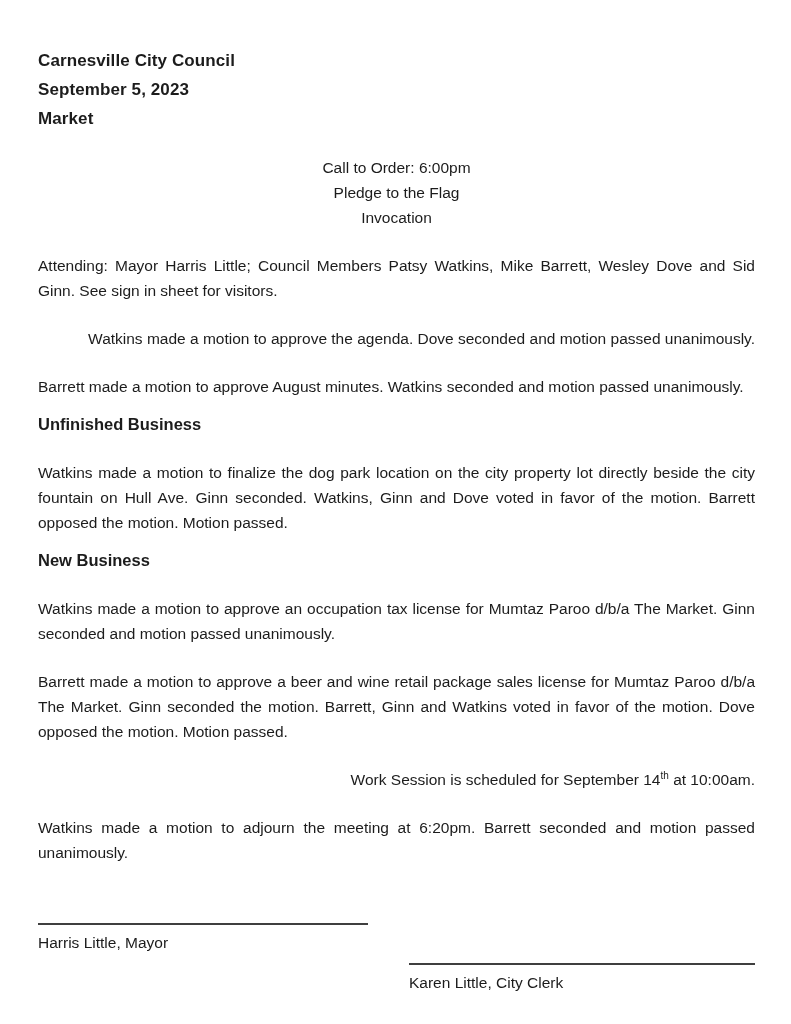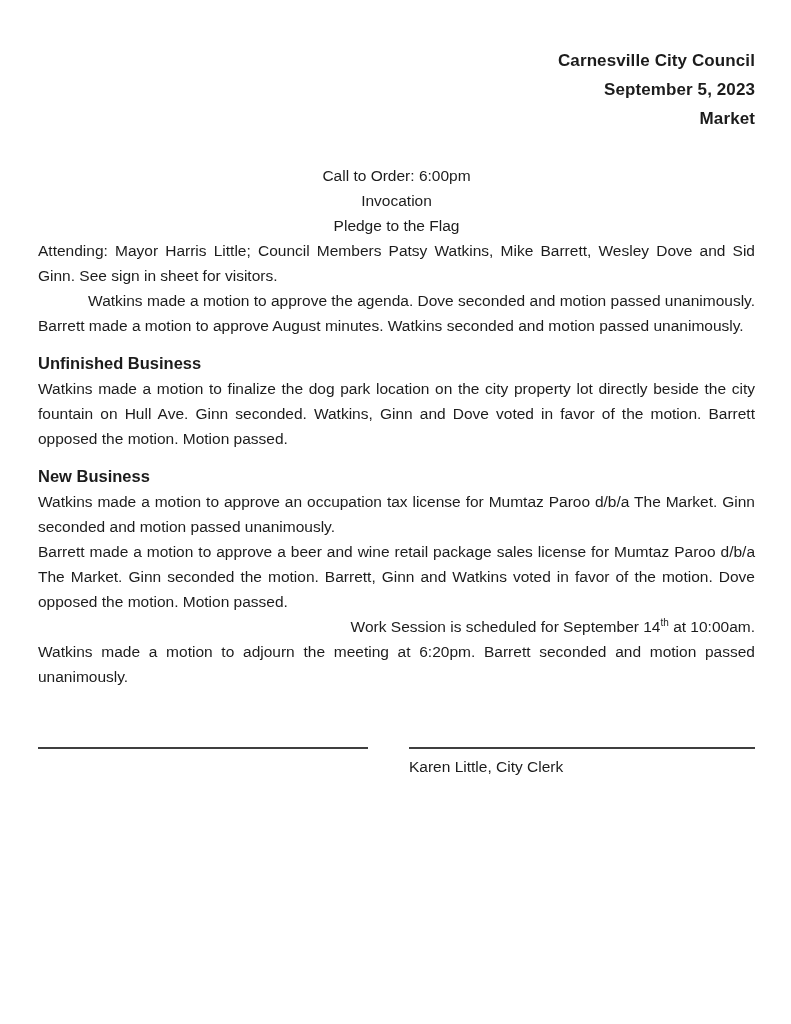--- a/index.html
+++ b/index.html
@@ -11,39 +11,40 @@
     color: #1c1c1c;
     overflow: hidden;
   }
   .page {
     width: 791px;
     height: 1024px;
     background: #ffffff;
     padding: 46px 36px 0 38px;
   }
   .doc-header {
-    text-align: right;
-    margin-bottom: 30px;
+    text-align: left;
+    margin-bottom: 22px;
   }
   .doc-header .h-line {
     font-size: 17px;
     line-height: 29px;
     font-weight: 600;
     letter-spacing: 0.1px;
   }
   .opening p {
     font-size: 15.5px;
     line-height: 25px;
     font-weight: 500;
     text-align: center;
   }
   .body-text p.para {
     font-size: 15.5px;
     line-height: 25px;
     font-weight: 500;
+    margin-top: 23px;
     text-align: justify;
   }
   .body-text p.para.no-justify { text-align: right; }
   h2.section-heading {
     font-size: 16.5px;
     line-height: 25px;
     font-weight: 700;
     margin-top: 13px;
   }
   sup.ordinal {
@@ -55,20 +56,21 @@
   .signature-block {
     margin-top: 58px;
     display: flex;
     justify-content: space-between;
   }
   .sig-col {
     width: 330px;
   }
   .sig-col.right {
     width: 346px;
+    margin-top: 40px;
   }
   .sig-line {
     border-bottom: 2px solid #3f3f3f;
     height: 1px;
     margin-bottom: 6px;
   }
   .sig-label {
     font-size: 15.5px;
     line-height: 24px;
     font-weight: 500;
@@ -80,22 +82,22 @@
 <div class="page">
 
   <div class="doc-header">
     <div class="h-line">Carnesville City Council</div>
     <div class="h-line">September 5, 2023</div>
     <div class="h-line">Market</div>
   </div>
 
   <div class="opening">
     <p>Call to Order: 6:00pm</p>
+    <p>Pledge to the Flag</p>
     <p>Invocation</p>
-    <p>Pledge to the Flag</p>
   </div>
 
   <div class="body-text">
 
     <p class="para">Attending:  Mayor Harris Little; Council Members Patsy Watkins, Mike Barrett, Wesley Dove and Sid Ginn. See sign in sheet for visitors.</p>
 
     <p class="para no-justify">Watkins made a motion to approve the agenda.  Dove seconded and motion passed unanimously.</p>
 
     <p class="para">Barrett made a motion to approve August minutes. Watkins seconded and motion passed unanimously.</p>
 
@@ -111,20 +113,21 @@
 
     <p class="para no-justify"><span>Work Session is scheduled for September 14</span><sup class="ordinal">th</sup><span> at 10:00am.</span></p>
 
     <p class="para">Watkins made a motion to adjourn the meeting at 6:20pm.  Barrett seconded and motion passed unanimously.</p>
 
   </div>
 
   <div class="signature-block">
     <div class="sig-col left">
       <div class="sig-line"></div>
+      <div class="sig-label">Harris Little, Mayor</div>
     </div>
     <div class="sig-col right">
       <div class="sig-line"></div>
       <div class="sig-label">Karen Little, City Clerk</div>
     </div>
   </div>
 
 </div>
 
 </body></html>

